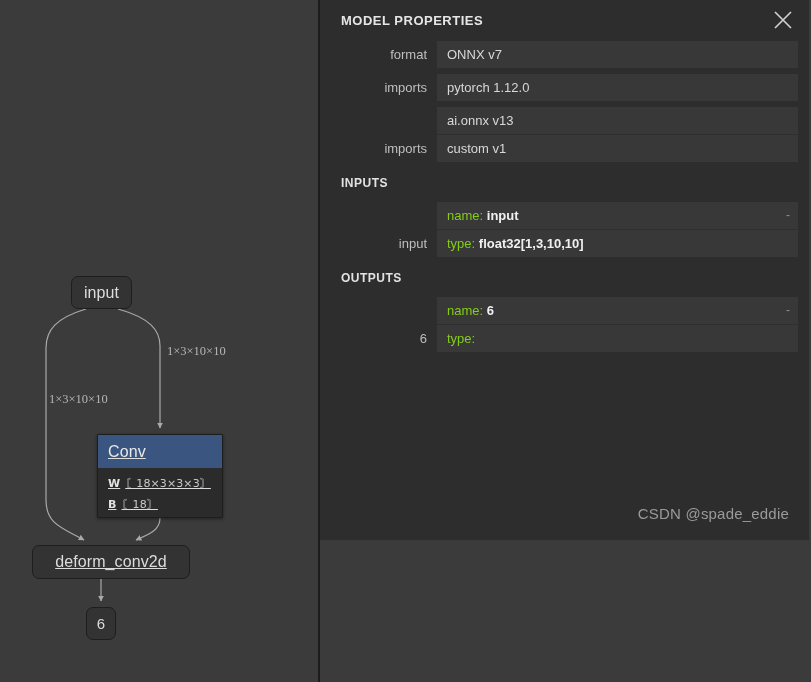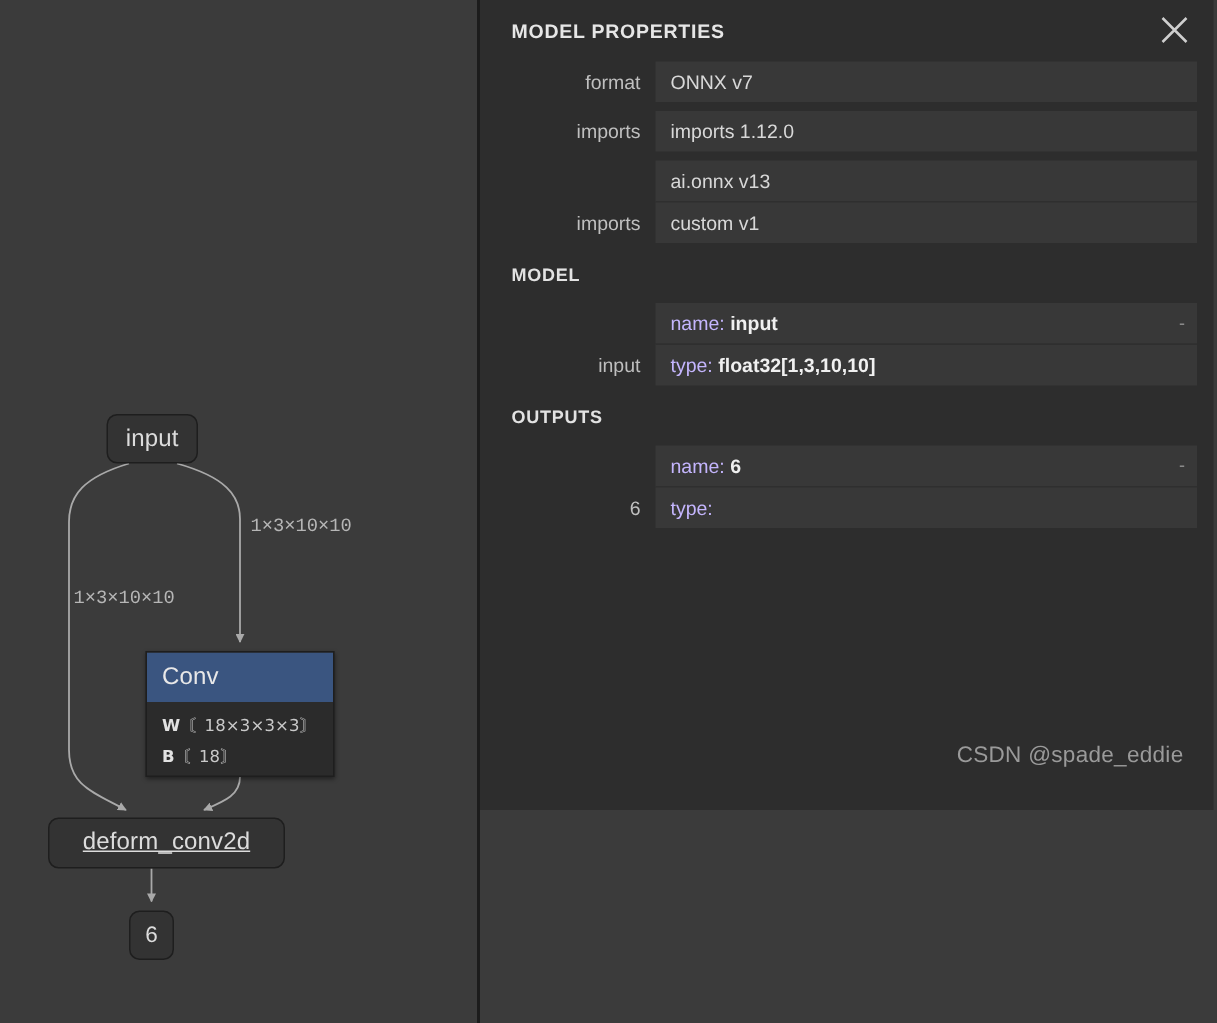--- a/index.html
+++ b/index.html
@@ -61,20 +61,21 @@
     left: 86px; top: 607px; width: 30px; height: 33px;
     font-size: 15px;
   }
   .node-conv {
     left: 97px; top: 434px; width: 126px; height: 84px;
     display: block;
     background: #2b2b2b;
     border-radius: 0;
     overflow: hidden;
     box-shadow: 0 1px 3px rgba(0,0,0,.45);
+    text-decoration: underline;
   }
   .conv-header {
     height: 33px;
     background: #3a5580;
     color: #e8e8e8;
     font-size: 16px;
     display: flex;
     align-items: center;
     padding-left: 10px;
     box-sizing: border-box;
@@ -89,21 +90,21 @@
     line-height: 21px;
     white-space: nowrap;
   }
   .conv-attr b {
     color: #e2e2e2;
     font-weight: bold;
     margin-right: 5px;
   }
   .edge-label {
     position: absolute;
-    font-family: Liberation Mono, monospace;
+    font-family: Liberation Serif, serif;
     font-size: 12.5px;
     color: #b6b6b6;
     white-space: nowrap;
     text-align: right;
   }
   .lbl-right { left: 167px; top: 344px; }
   .lbl-left  { left: 49px;  top: 392px; }
 
   
   .panel {
@@ -164,41 +165,41 @@
     padding: 6px 10px;
     box-sizing: border-box;
     min-height: 26px;
     line-height: 15px;
     position: relative;
     word-break: break-all;
   }
   .value-box + .value-box {
     border-top: 1px solid #2f2f2f;
   }
-  .value-box .k { color: #c4b5fd; }
+  .value-box .k { color: #84cc16; }
   .value-box .v { color: #f0f0f0; font-weight: bold; }
   .value-box .dash {
     position: absolute;
     right: 8px;
     top: 6px;
     color: #909090;
     font-size: 12px;
     line-height: 15px;
   }
   .section-head {
     font-size: 12px;
     font-weight: bold;
     letter-spacing: .5px;
     color: #e2e2e2;
     margin: 14px 0 12px 21px;
   }
   .watermark {
     position: absolute;
     right: 20px;
-    bottom: 28px;
+    bottom: 18px;
     font-size: 15px;
     color: #9a9a9a;
     letter-spacing: .2px;
   }
 </style>
 </head>
 <body>
 
 <div id="app">
 
@@ -269,33 +270,33 @@
       <div class="row">
         <div class="row-label">format</div>
         <div class="row-values">
           <div class="value-box">ONNX v7</div>
         </div>
       </div>
 
       <div class="row">
         <div class="row-label">imports</div>
         <div class="row-values">
-          <div class="value-box">imports 1.12.0</div>
+          <div class="value-box">pytorch 1.12.0</div>
         </div>
       </div>
 
       <div class="row">
         <div class="row-label">imports</div>
         <div class="row-values">
           <div class="value-box">ai.onnx v13</div>
           <div class="value-box">custom v1</div>
         </div>
       </div>
 
-      <div class="section-head">MODEL</div>
+      <div class="section-head">INPUTS</div>
 
       <div class="row">
         <div class="row-label">input</div>
         <div class="row-values">
           <div class="value-box">
             <span class="k">name:</span>
             <span class="v">input</span>
             <span class="dash">-</span>
           </div>
           <div class="value-box">

